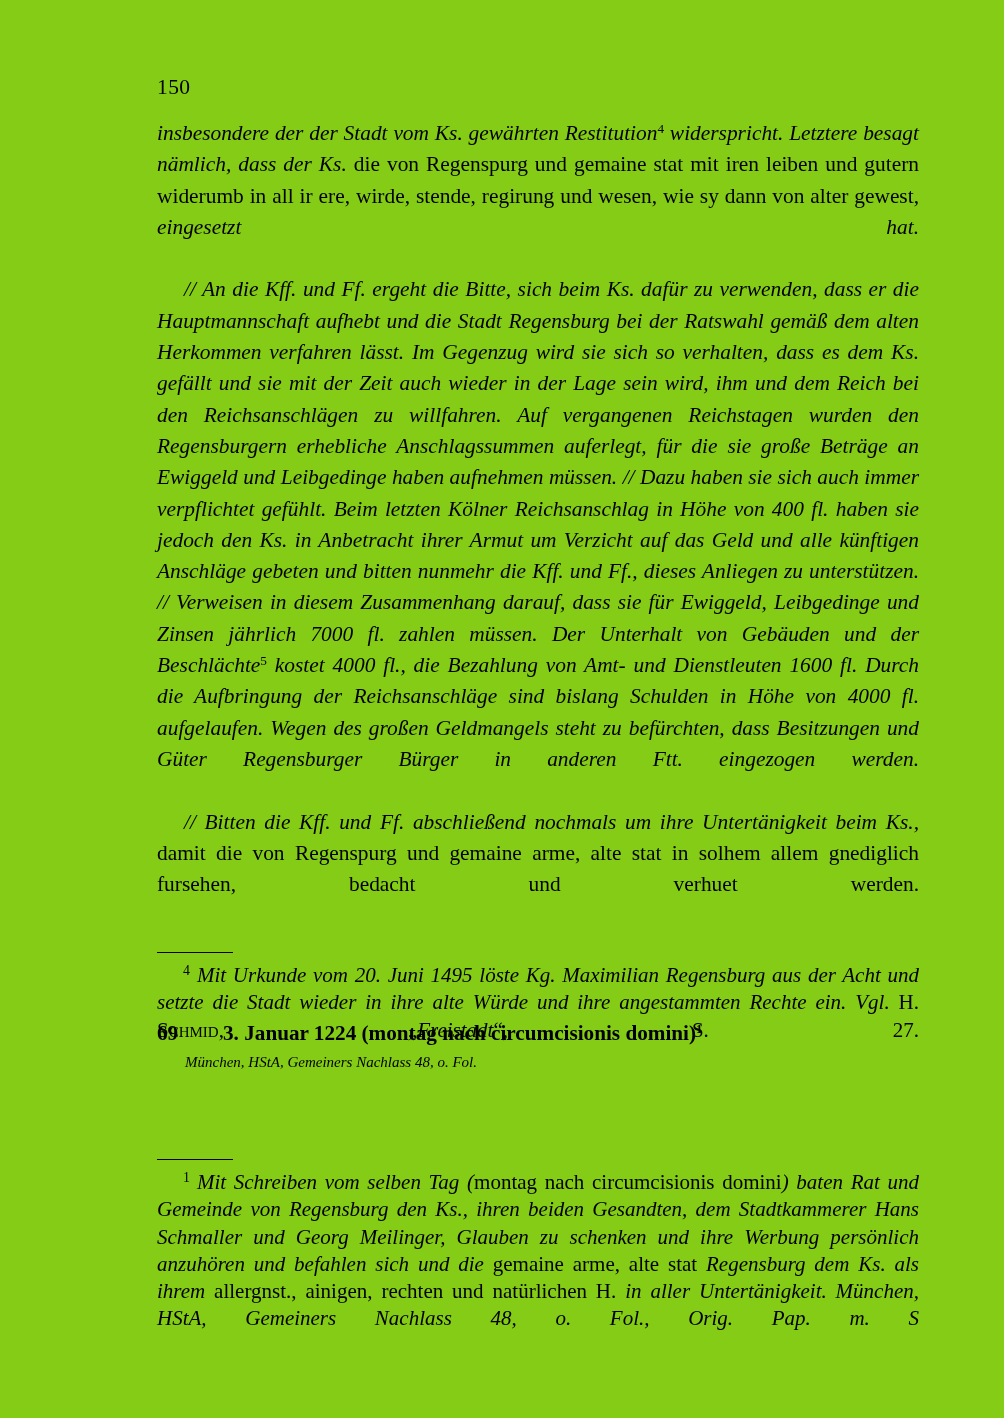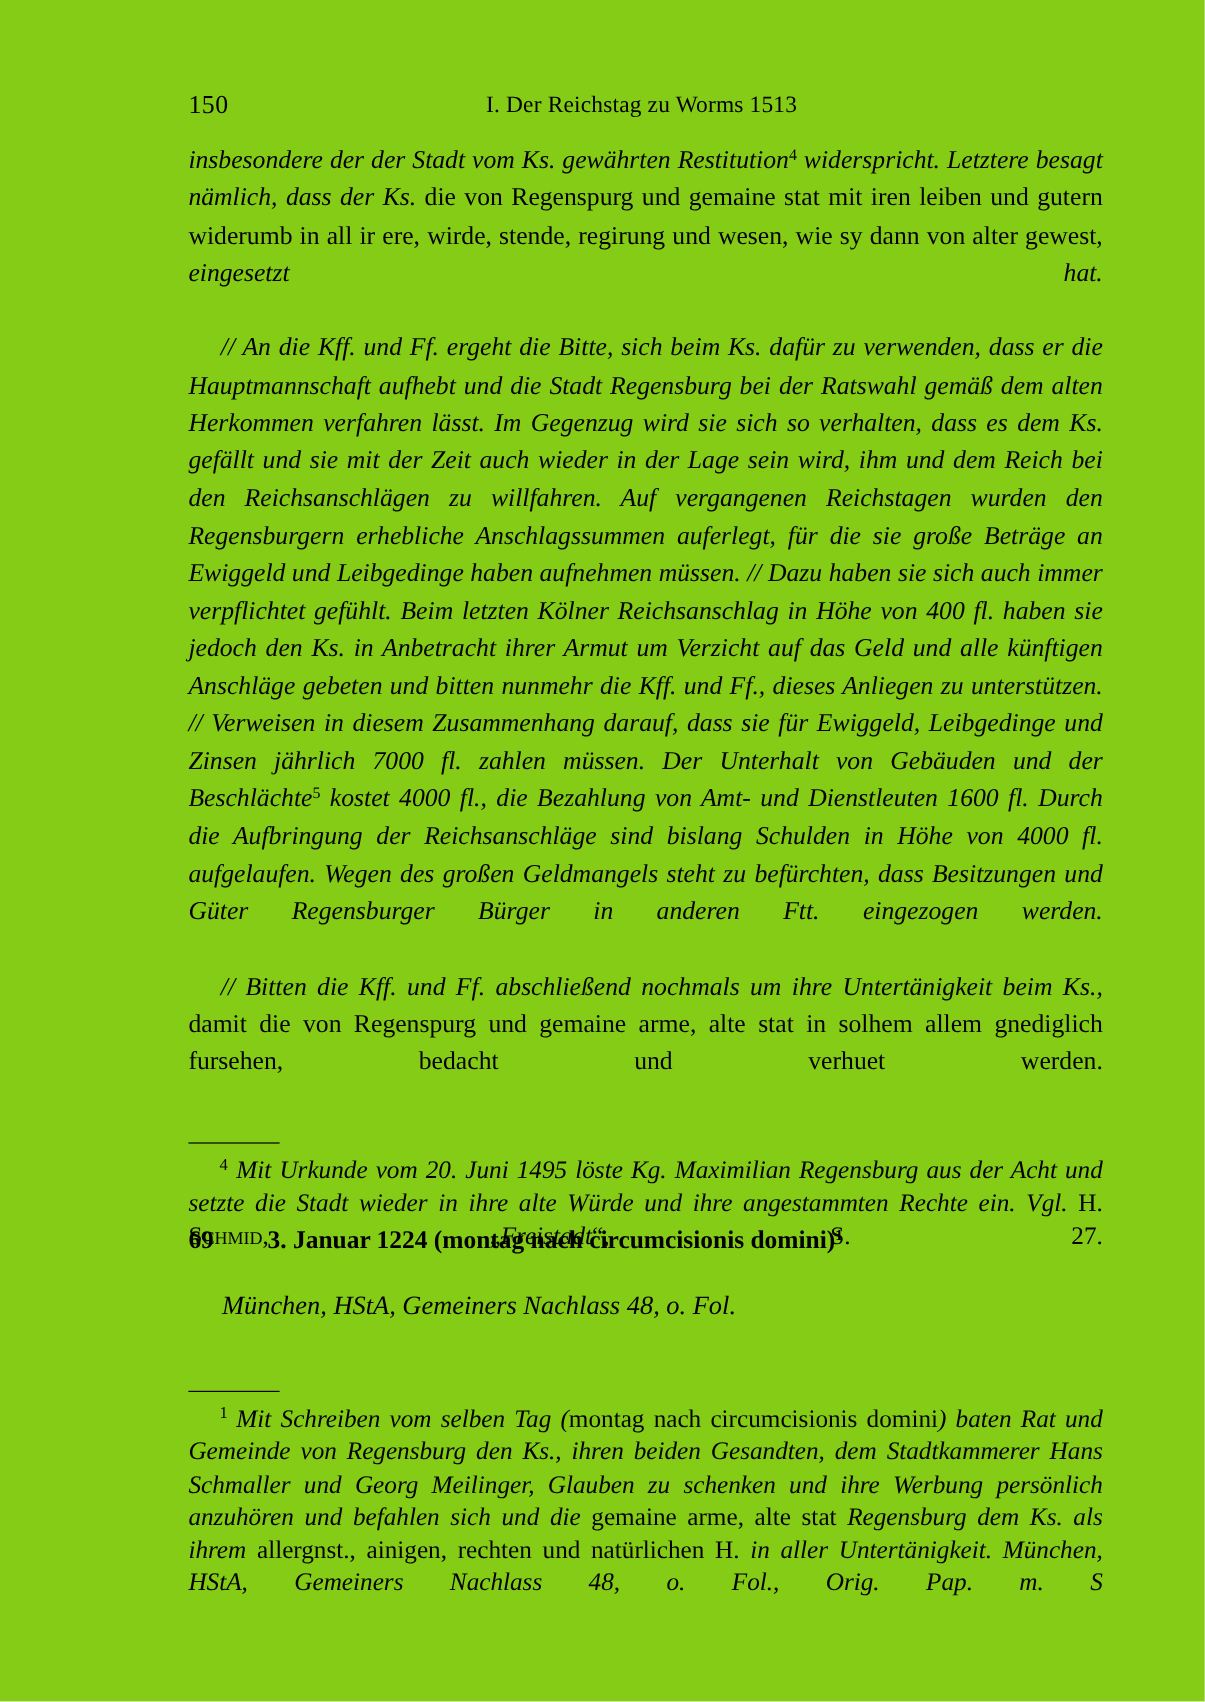--- a/index.html
+++ b/index.html
@@ -99,24 +99,23 @@
   .doc-head .doctitle {
     display: block;
   }
   .doc-head sup.fn {
     font-weight: bold;
     font-size: 0.6em;
     vertical-align: 0.55em;
   }
 
   .doc-source {
-    margin-top: 26px;
     padding-left: 28px;
     font-style: italic;
-    font-size: 22px;
+    font-size: 15px;
     line-height: 28px;
   }
 
   
   .fn-area {
     position: absolute;
     left: 157px;
     width: 762px;
   }
   .fn-rule {
@@ -154,21 +153,20 @@
 </style>
 </head>
 <body>
 
 <div class="page">
 
   <div class="content">
 
     <div class="runhead">
       <span class="folio">150</span>
-      <span class="rhtitle">I. Der Reichstag zu Worms 1513</span>
     </div>
 
     <div class="body-block">
 
       <p><span class="it">insbesondere der der Stadt vom Ks. gewährten Restitution</span><sup class="fn">4</sup><span class="it"> widerspricht. Letztere besagt nämlich, dass der Ks.</span><span class="rm"> die von Regenspurg und gemaine stat mit iren leiben und gutern widerumb in all ir ere, wirde, stende, regirung und wesen, wie sy dann von alter gewest,</span><span class="it"> eingesetzt hat.</span></p>
 
       <p class="indent"><span class="it">// An die Kff. und Ff. ergeht die Bitte, sich beim Ks. dafür zu verwenden, dass er die Hauptmannschaft aufhebt und die Stadt Regensburg bei der Ratswahl gemäß dem alten Herkommen verfahren lässt. Im Gegenzug wird sie sich so verhalten, dass es dem Ks. gefällt und sie mit der Zeit auch wieder in der Lage sein wird, ihm und dem Reich bei den Reichsanschlägen zu willfahren. Auf vergangenen Reichstagen wurden den Regensburgern erhebliche Anschlagssummen auferlegt, für die sie große Beträge an Ewiggeld und Leibgedinge haben aufnehmen müssen. // Dazu haben sie sich auch immer verpflichtet gefühlt. Beim letzten Kölner Reichsanschlag in Höhe von 400 fl. haben sie jedoch den Ks. in Anbetracht ihrer Armut um Verzicht auf das Geld und alle künftigen Anschläge gebeten und bitten nunmehr die Kff. und Ff., dieses Anliegen zu unterstützen. // Verweisen in diesem Zusammenhang darauf, dass sie für Ewiggeld, Leibgedinge und Zinsen jährlich 7000 fl. zahlen müssen. Der Unterhalt von Gebäuden und der Beschlächte</span><sup class="fn">5</sup><span class="it"> kostet 4000 fl., die Bezahlung von Amt- und Dienstleuten 1600 fl. Durch die Aufbringung der Reichsanschläge sind bislang Schulden in Höhe von 4000 fl. aufgelaufen. Wegen des großen Geldmangels steht zu befürchten, dass Besitzungen und Güter Regensburger Bürger in anderen Ftt. eingezogen werden.</span></p>
 
       <p class="indent"><span class="it">// Bitten die Kff. und Ff. abschließend nochmals um ihre Untertänigkeit beim Ks.,</span><span class="rm"> damit die von Regenspurg und gemaine arme, alte stat in solhem allem gnediglich fursehen, bedacht und verhuet werden.</span></p>
 

